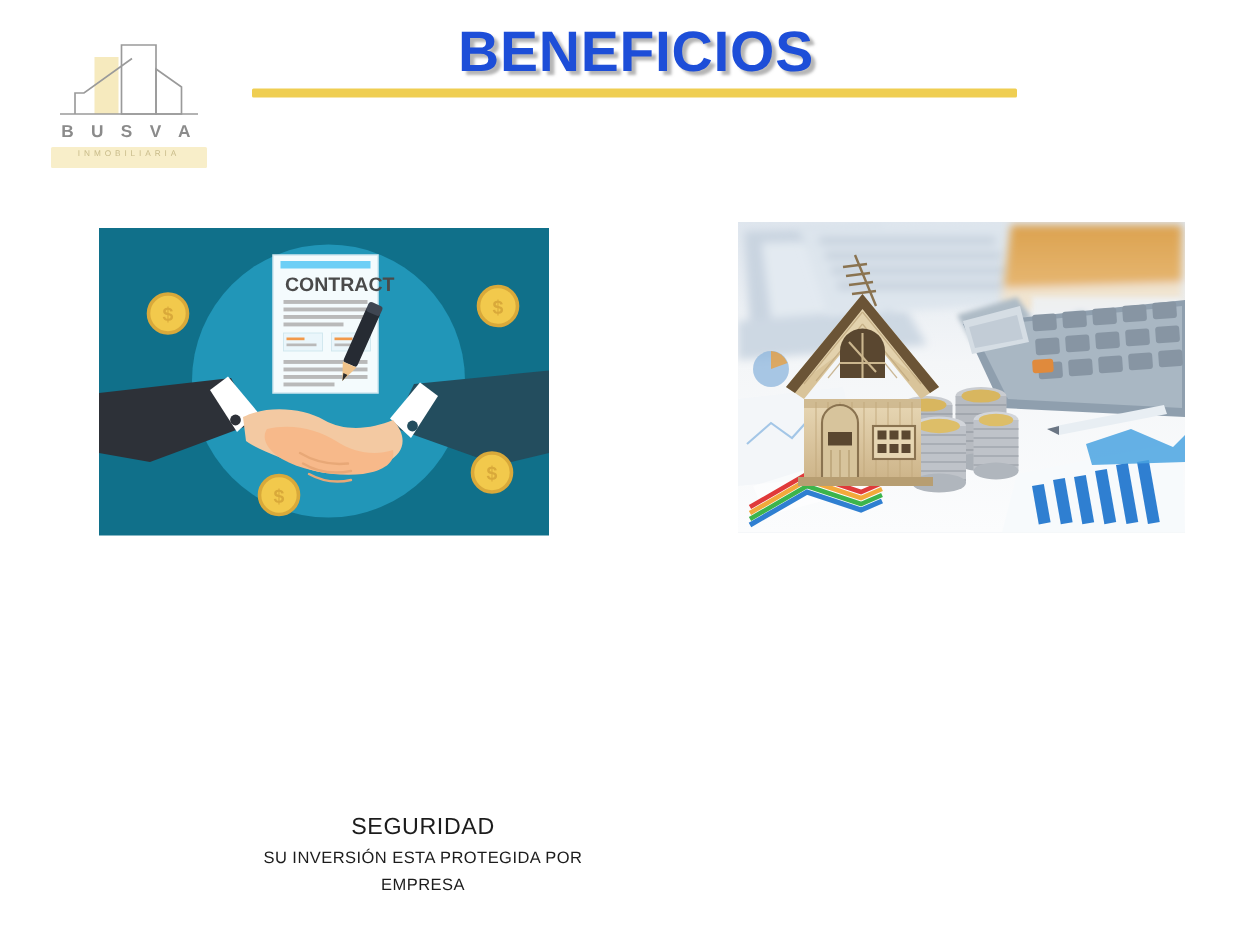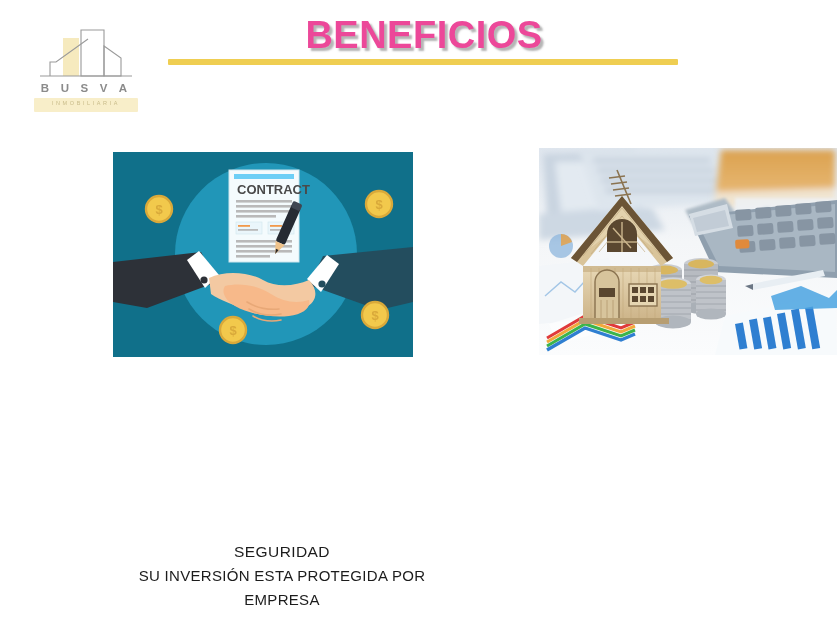--- a/index.html
+++ b/index.html
@@ -69,21 +69,21 @@
 
   
   .title {
     position: absolute;
     left: 168px;
     top: 16px;
     width: 512px;
     text-align: center;
     font-size: 38px;
     font-weight: bold;
-    color: #ec4899;
+    color: #1d4ed8;
     letter-spacing: 0.5px;
     text-shadow: 3px 3px 2px rgba(120,120,120,0.55);
     line-height: 1.05;
   }
   .title-rule {
     position: absolute;
     left: 168px;
     top: 59px;
     width: 510px;
     height: 6px;
@@ -95,21 +95,20 @@
   .card {
     position: absolute;
   }
   .card-left  { left: 66px;  top: 152px; width: 300px; }
   .card-right { left: 492px; top: 148px; width: 298px; }
 
   .media {
     position: relative;
     width: 100%;
     overflow: hidden;
-    margin-left: 47px;
   }
   .media-left  { height: 205px; background: #10708a; }
   .media-right { height: 207px; background: #e9eef3; }
 
   
   .ill-circle {
     position: absolute;
     left: 50%;
     top: 50%;
     width: 182px;
@@ -142,21 +141,21 @@
   }
   .caption-left  { left: 26px;  top: 388px; width: 380px; }
 
   .caption-head {
     font-size: 15.5px;
     font-weight: normal;
     letter-spacing: 0.4px;
     line-height: 1.55;
   }
   .caption-body {
-    font-size: 15px;
+    font-size: 11px;
     font-weight: 400;
     letter-spacing: 0.3px;
     line-height: 1.62;
   }
 </style>
 </head>
 <body>
 
 <div class="slide">
 

